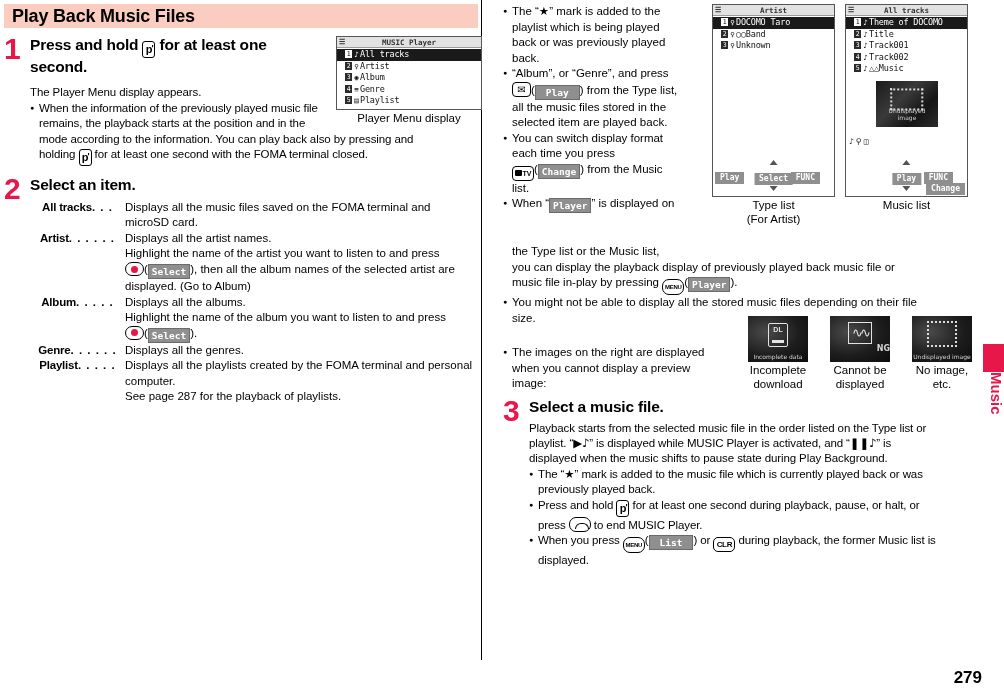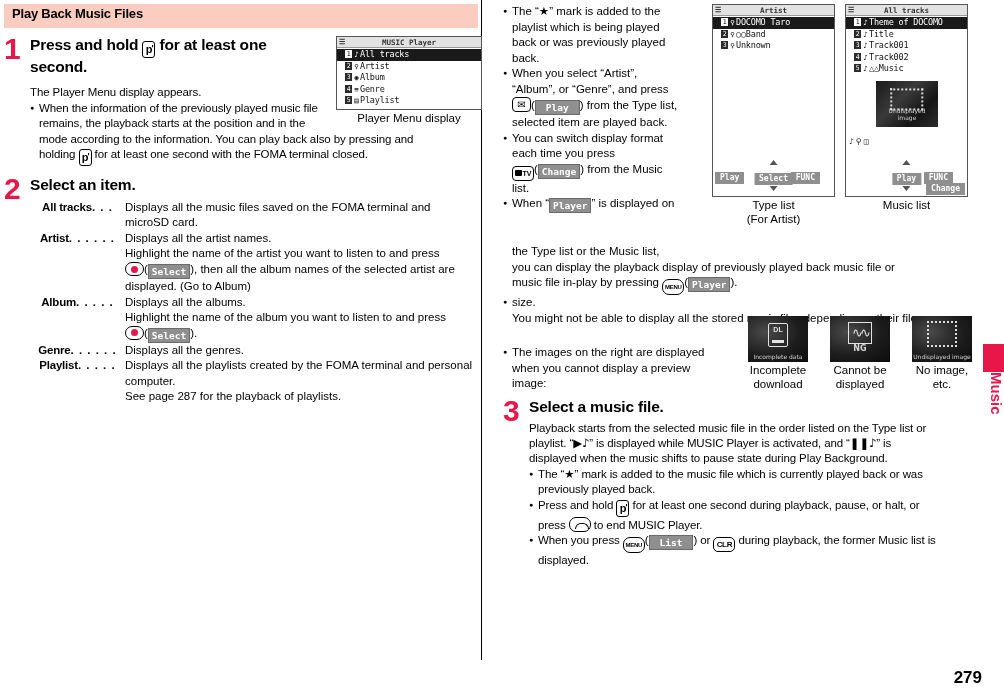--- a/index.html
+++ b/index.html
@@ -22,21 +22,21 @@
     background:#000;
   }
 
   
   #left-col{ position:absolute; left:4px; top:4px; width:474px; }
 
   .section-banner{
     background:#fbcdc0;
     height:24px;
     padding:2px 0 0 8px;
-    font-size:13px; font-weight:bold; letter-spacing:-0.2px;
+    font-size:18px; font-weight:bold; letter-spacing:-0.2px;
   }
 
   
   .step{ position:relative; padding-left:26px; margin-top:6px; }
   .step-num{
     position:absolute; left:0; top:-2px;
     font-size:30px; font-weight:bold; color:#e8174a;
     font-family:"Liberation Sans", sans-serif;
     line-height:1;
   }
@@ -376,25 +376,25 @@
   <div id="right-col">
 
     <div class="narrow">
       <div class="bul">
         <div>The “★” mark is added to the</div>
         <div>playlist which is being played</div>
         <div>back or was previously played</div>
         <div>back.</div>
       </div>
       <div class="bul">
-        <div>When you select “Artist”,</div>
         <div>“Album”, or “Genre”, and press</div>
         <div class="nowrap">
           <span class="key key-mail"></span>(<span class="sk sk-wide">Play</span><span>) from the Type list,</span>
         </div>
+        <div>all the music files stored in the</div>
         <div>selected item are played back.</div>
       </div>
       <div class="bul">
         <div>You can switch display format</div>
         <div>each time you press</div>
         <div class="nowrap">
           <span class="key key-cam"><span class="camsq"></span><span>TV</span></span>(<span class="sk">Change</span><span>) from the Music</span>
         </div>
         <div>list.</div>
       </div>
@@ -485,22 +485,22 @@
     <div style="position:absolute; left:0; top:240px; width:455px;">
       <div class="rc-text" style="padding-left:9px;">
         <div>the Type list or the Music list,</div>
         <div>you can display the playback display of previously played back music file or</div>
         <div class="nowrap">
           <span>music file in-play by pressing</span>
           <span class="key key-menu">MENU</span>(<span class="sk">Player</span><span>).</span>
         </div>
       </div>
       <div class="bul rc-text">
+        <div>You might not be able to display all the stored music files depending on their file</div>
         <div>size.</div>
-        <div>You might not be able to display all the stored music files depending on their file</div>
       </div>
       <div class="bul rc-text" style="width:250px;margin-top:19px;">
         <div>The images on the right are displayed</div>
         <div>when you cannot display a preview</div>
         <div>image:</div>
       </div>
     </div>
 
     <div class="icon-grid" style="position:absolute; left:245px; top:312px;">
       <div class="icon-cell">
@@ -511,21 +511,21 @@
           <div class="icon-sub">Incomplete data</div>
         </div>
         <div class="icon-cap">
           <div>Incomplete</div>
           <div>download</div>
         </div>
       </div>
       <div class="icon-cell">
         <div class="icon-box">
           <div class="ng-glyph"></div>
-          <div class="icon-sub" style="bottom:9px;font-size:8px;font-weight:bold;">NG</div>
+          <div class="icon-sub" style="bottom:9px;font-size:8px;font-weight:bold;text-align:right;">NG</div>
         </div>
         <div class="icon-cap">
           <div>Cannot be</div>
           <div>displayed</div>
         </div>
       </div>
       <div class="icon-cell">
         <div class="icon-box">
           <div class="ud-glyph"></div>
           <div class="icon-sub">Undisplayed image</div>

